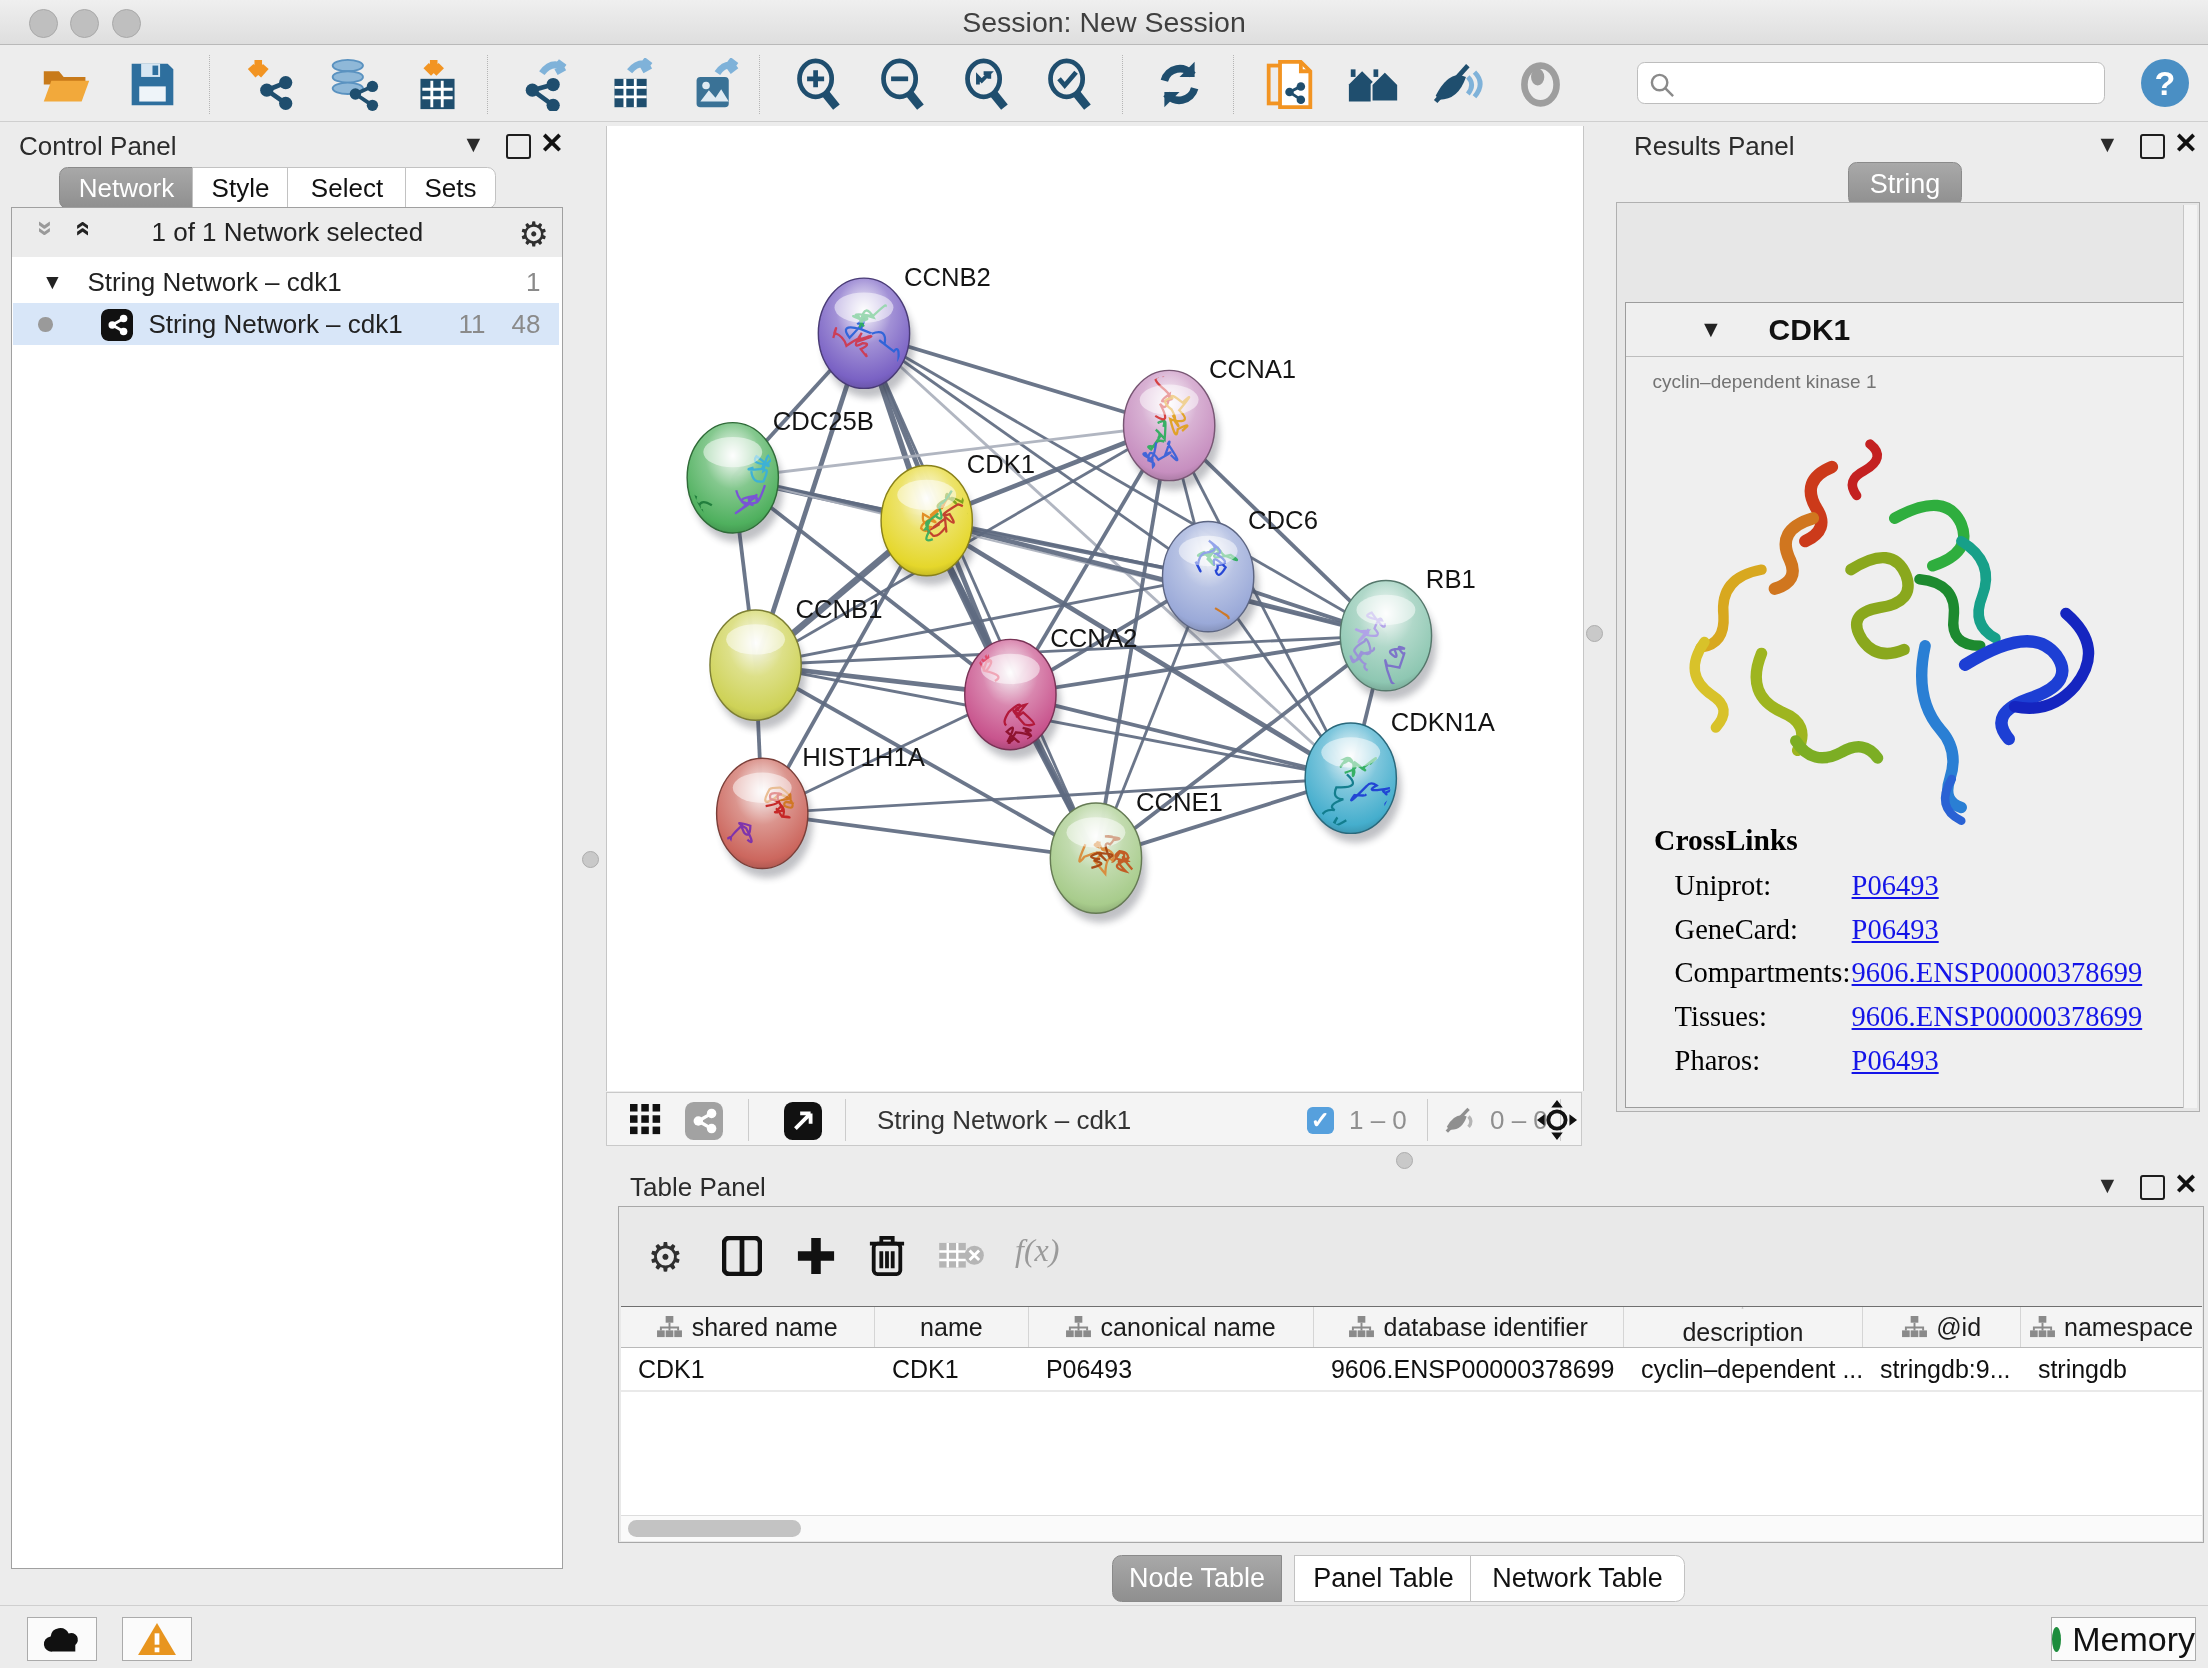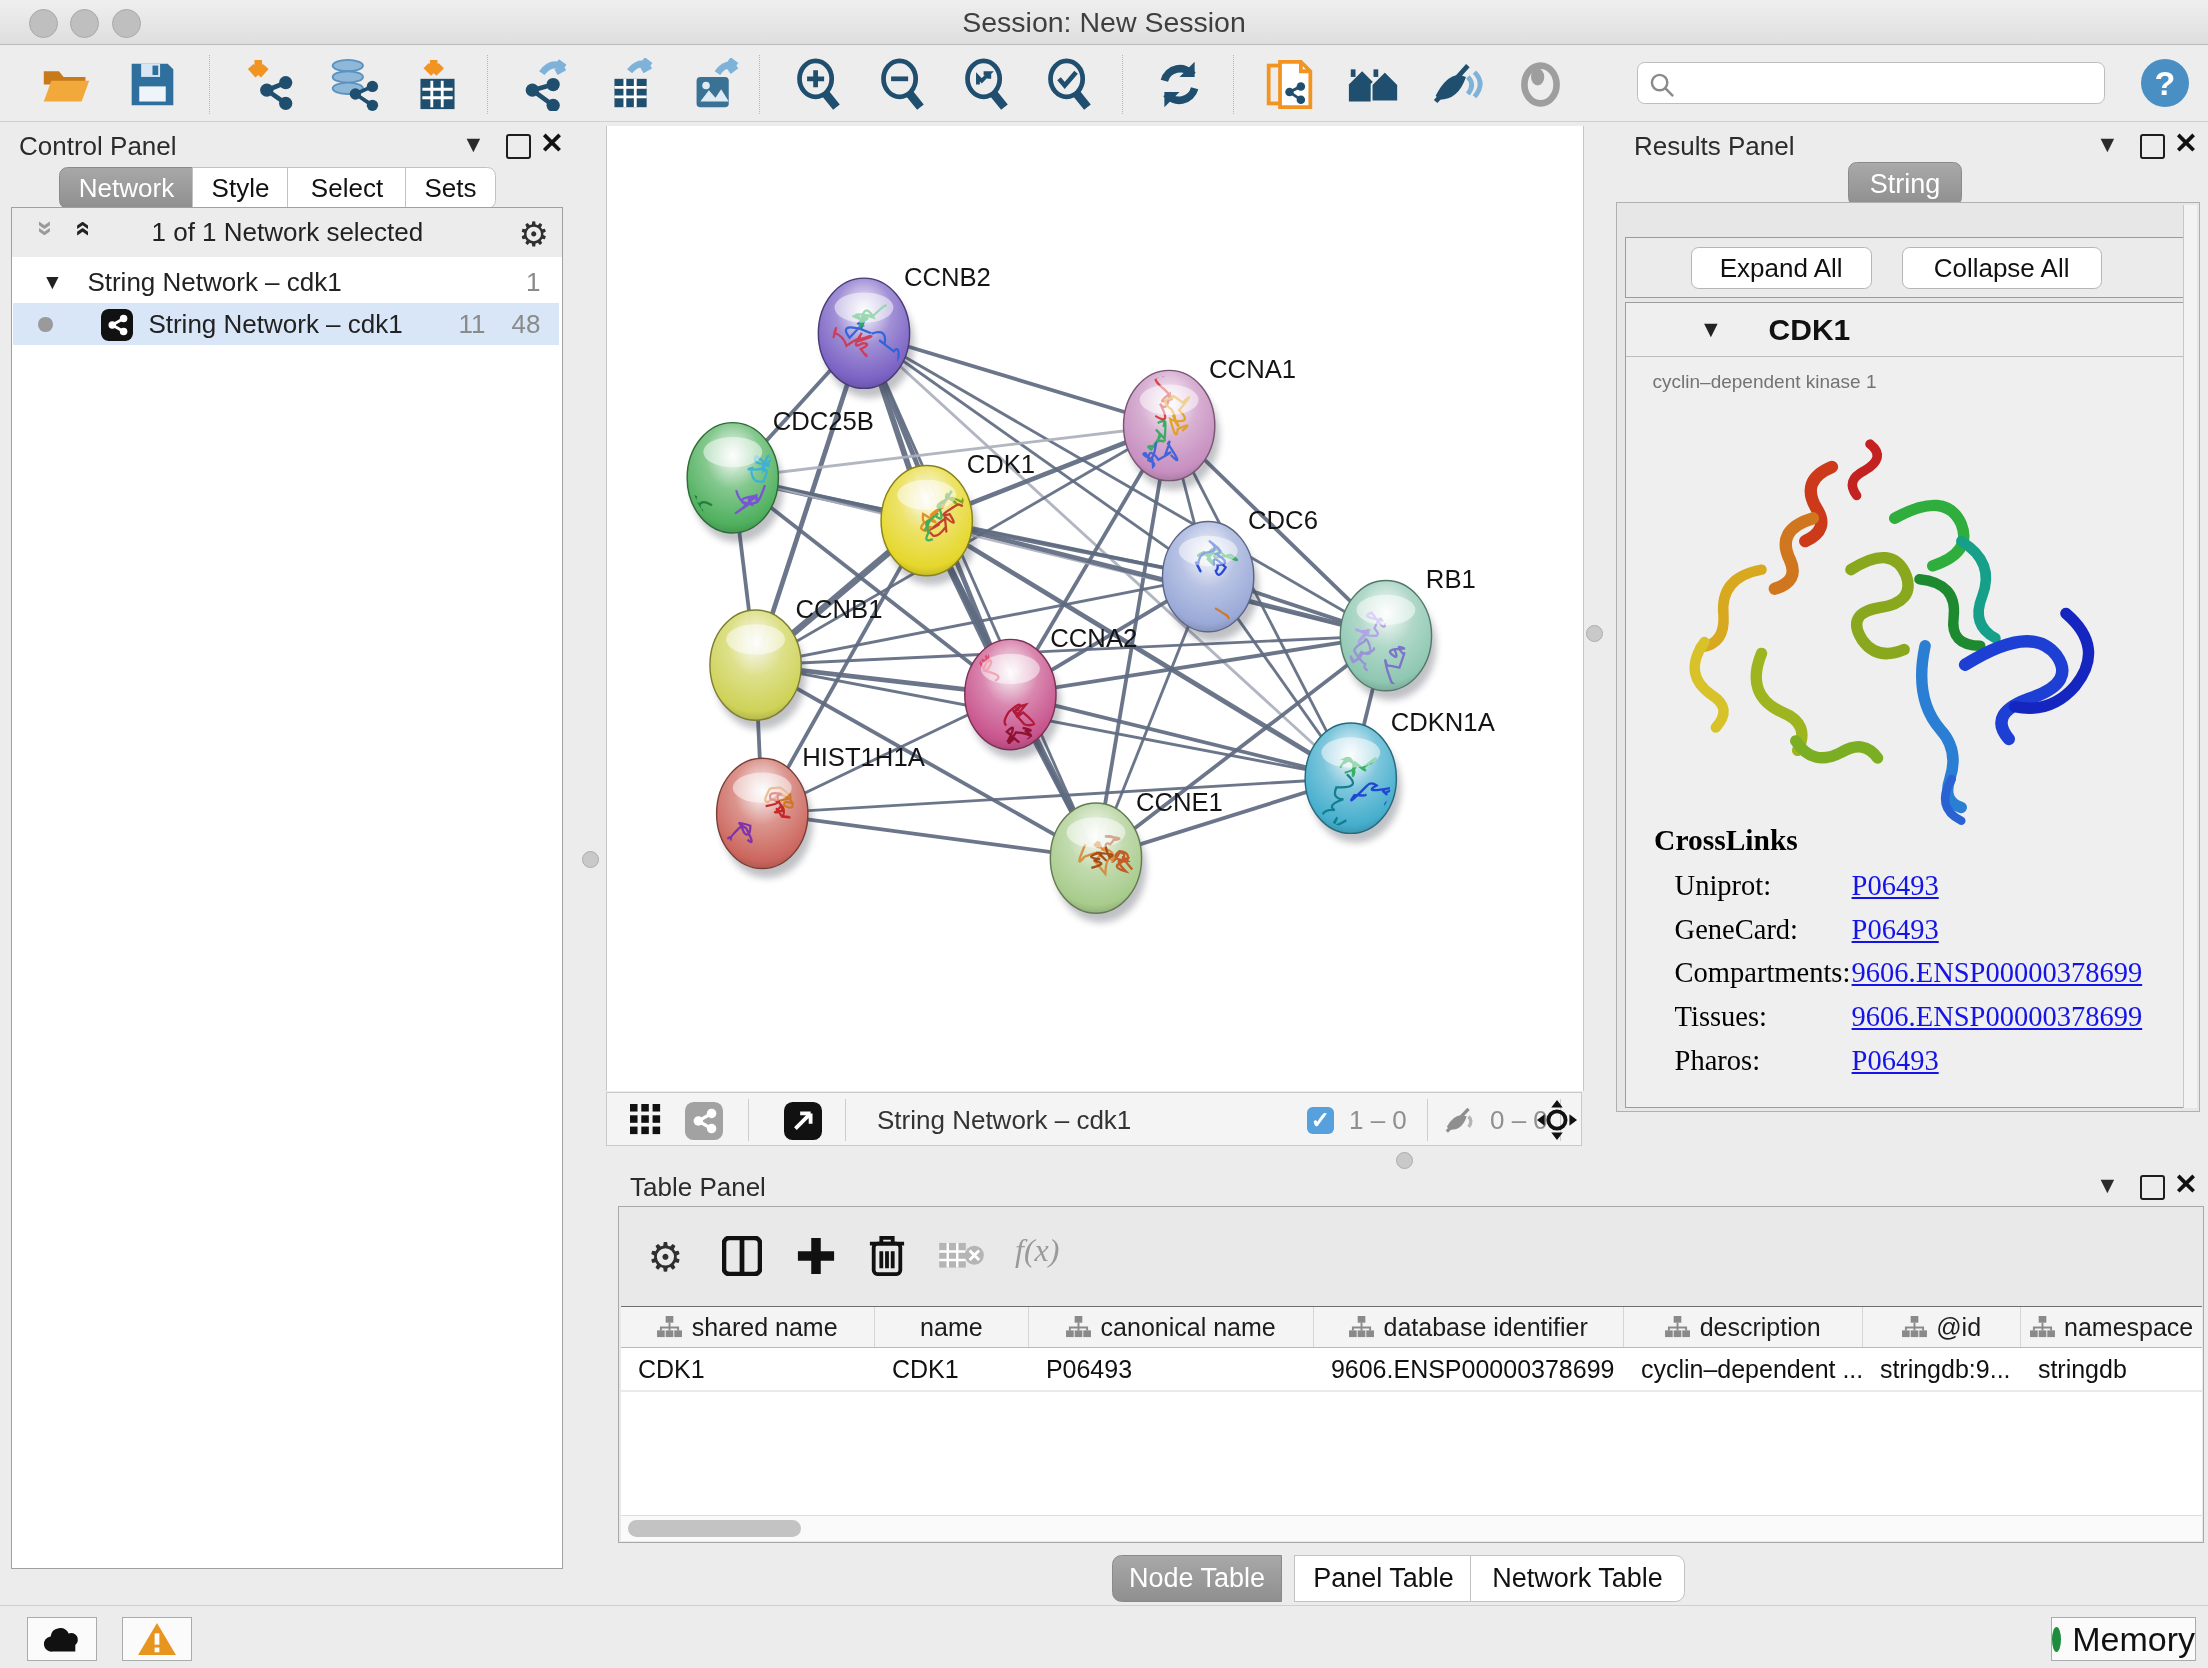--- a/index.html
+++ b/index.html
@@ -81,21 +81,21 @@
 
   
   .tp-box{left:618px;top:1206px;width:1586px;height:337px;background:#e9e9e9;border:1px solid #a8a8a8;box-sizing:border-box;}
   .tp-tbl{position:absolute;left:1.9px;top:99px;width:1581px;background:#fff;border-top:1.9px solid #6f6f6f;}
   .tp-hrow{display:flex;height:40px;background:#f4f4f4;border-bottom:1px solid #b9b9b9;}
   .tp-hcell{display:flex;align-items:center;justify-content:center;gap:9.5px;font-size:25px;color:#1c1c1c;
     border-right:1px solid #d5d5d5;overflow:hidden;white-space:nowrap;box-sizing:border-box;}
   .tp-drow{display:flex;height:42px;background:#fff;}
   .tp-dcell{font-size:25px;color:#111;line-height:42px;padding-left:17px;overflow:hidden;
     white-space:nowrap;box-sizing:border-box;}
-  .w0{width:254px;}.w1{width:154px;}.w2{width:285px;}.w3{width:310px;}.w4{width:239px;}.w5{width:158px;}.w6{width:181px;}
+  .w0{width:254px;}.w1{width:154px;}.w2{width:285px;}.w3{width:310px;}.w4{width:239px;flex-direction:column;}.w5{width:158px;}.w6{width:181px;}
   .tp-white{position:absolute;left:1.9px;top:185px;width:1581px;height:124px;background:#fff;}
   .tp-scrollrow{position:absolute;left:1.9px;top:308px;width:1581px;height:25px;background:#fafafa;border-top:1px solid #ddd;}
   .tp-thumb{position:absolute;left:7.6px;top:3.8px;width:173px;height:17px;border-radius:8.6px;background:#c3c3c3;}
   .fx{font-family:"Liberation Serif",serif;font-style:italic;font-size:32px;color:#9a9a9a;}
   .bt-tab{position:absolute;top:1555px;height:45px;line-height:45px;text-align:center;font-size:27px;
     background:#fff;border:1px solid #c2c2c2;color:#111;}
   .bt-tab.active{background:linear-gradient(#a8a8a8,#8f8f8f);color:#fff;border-color:#8a8a8a;}
 
   
   .statusbar{left:0;top:1605px;width:2208px;height:63px;background:#ececec;border-top:1px solid #cfcfcf;}
@@ -634,24 +634,20 @@
   </svg>
 
   <div class="abs panel-title" style="left:1634px;top:131px">Results Panel</div>
   <div class="abs hdr-caret" style="left:2096px;top:131px">▼</div>
   <div class="abs hdr-box" style="left:2140px;top:134px"></div>
   <div class="abs hdr-x" style="left:2174px;top:127px">✕</div>
 
   <div class="abs rp-tab">String</div>
 
   <div class="abs rp-outer">
-    <div class="rp-btnbox">
-      <div class="rp-btn" style="left:65px;width:179px">Expand All</div>
-      <div class="rp-btn" style="left:276px;width:198px">Collapse All</div>
-    </div>
     <div class="rp-cdkbox">
       <div class="rp-cdkhdr">
         <span style="position:absolute;left:74px;top:13.3px;font-size:23px">▼</span>
         <span class="rp-gene">CDK1</span>
       </div>
       <div class="rp-desc">cyclin–dependent kinase 1</div>
 
       <svg style="position:absolute;left:44px;top:124px" width="476" height="409" viewBox="0 0 500 430">
         <g fill="none" stroke-linecap="round">
           <path d="M210 18 q18 14 -6 28 q-20 10 -8 26" stroke="#c42121" stroke-width="10"></path>

